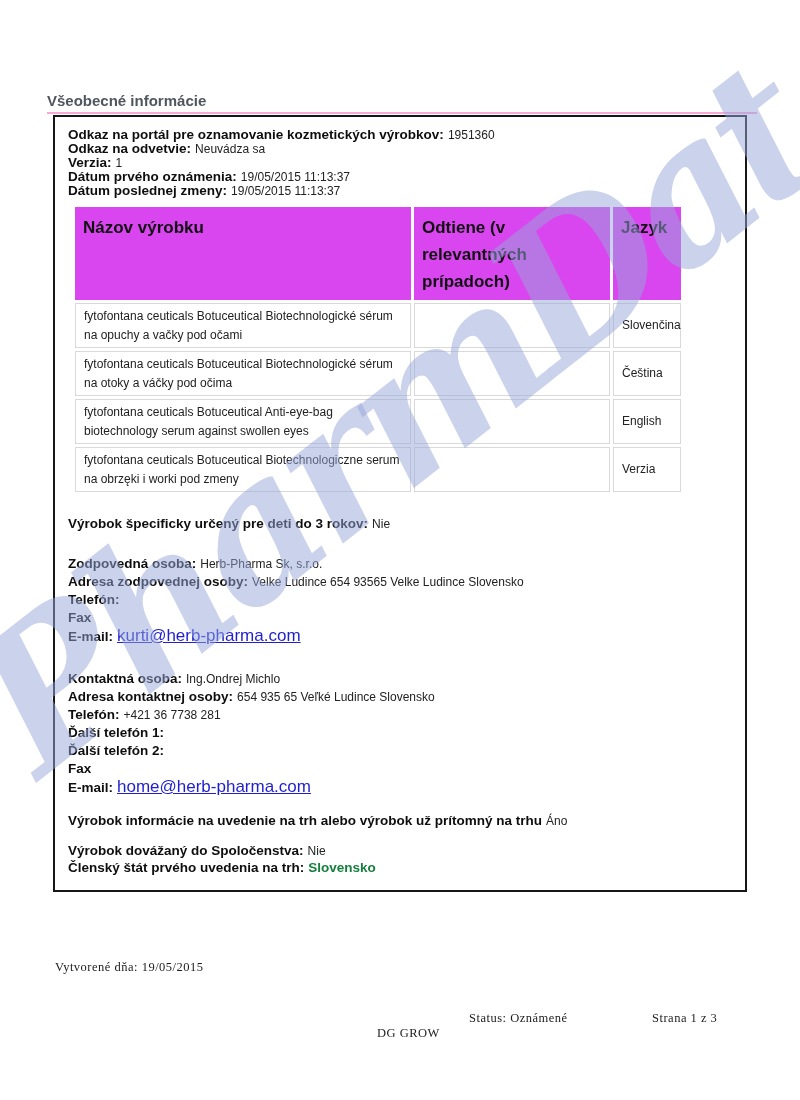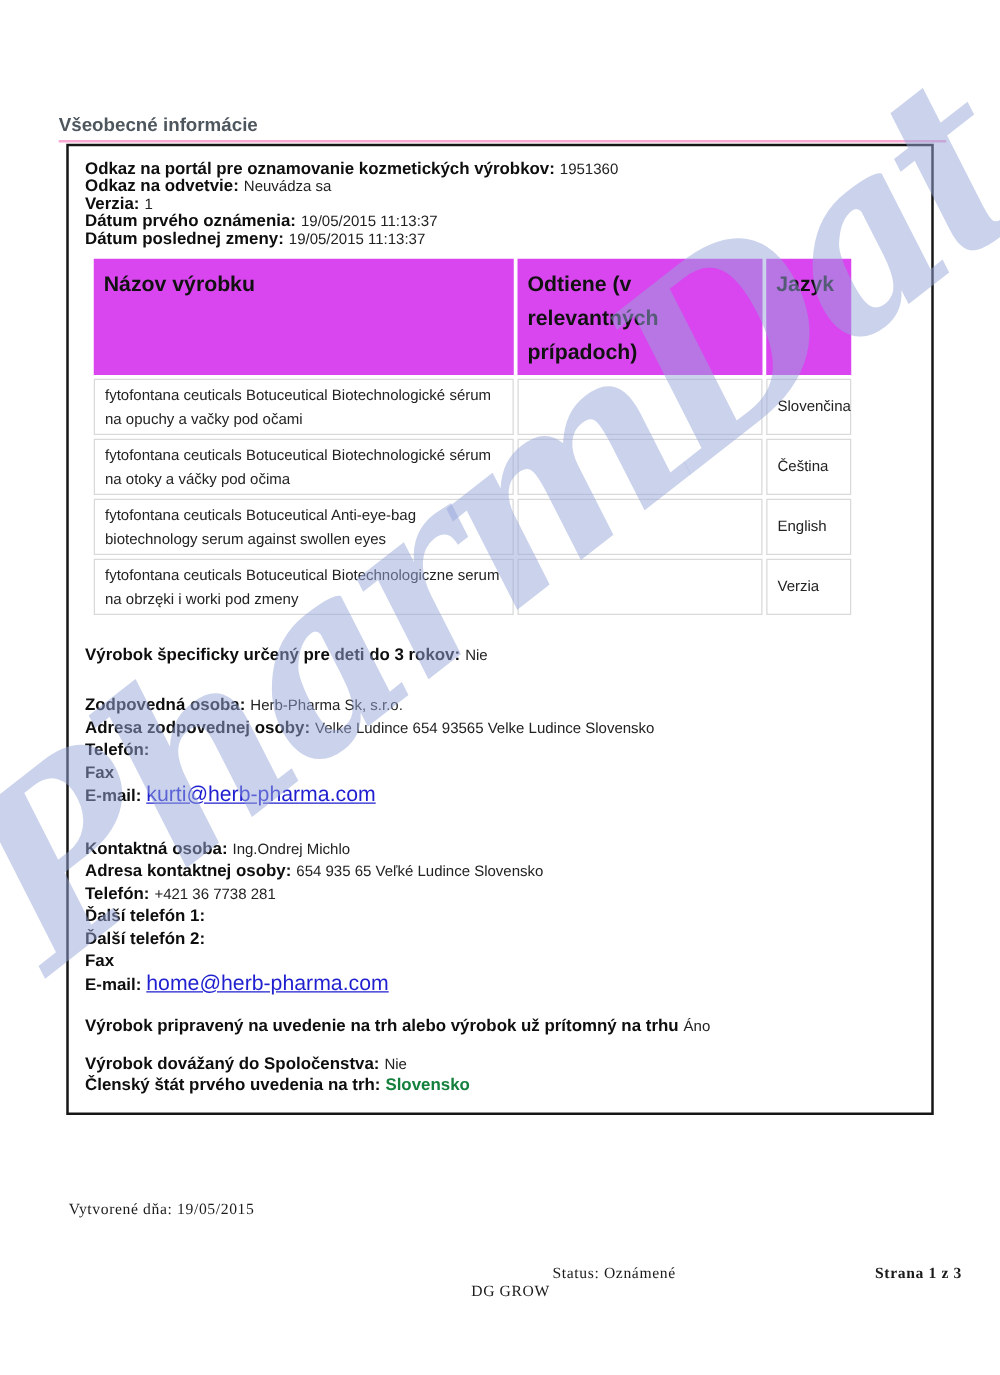--- a/index.html
+++ b/index.html
@@ -51,23 +51,23 @@
     font-size:190px;letter-spacing:-10px;white-space:nowrap;
     color:rgba(150,165,218,0.5);
     z-index:9;pointer-events:none;
   }
 
   .footer-item{
     position:absolute;font-family:"Liberation Serif", serif;font-size:12.5px;
     letter-spacing:0.5px;color:#1b1b1b;white-space:nowrap;
   }
   .f-created{left:55px;top:960px;}
-  .f-status{left:442px;top:1011px;}
+  .f-status{left:469px;top:1011px;}
   .f-org{left:377px;top:1026px;}
-  .f-page{left:700px;top:1011px;font-weight:bold;}
+  .f-page{left:652px;top:1011px;}
 </style>
 </head>
 <body>
 
 <div>
 
   <div class="heading">Všeobecné informácie</div>
 
   <div class="info-box">
 
@@ -166,21 +166,21 @@
       </div>
       <div class="fline">
         <span class="lbl">Fax</span><span class="val"></span>
       </div>
       <div class="fline">
         <span class="lbl">E-mail:</span><a class="mail">home@herb-pharma.com</a>
       </div>
     </div>
 
     <div class="fline market">
-      <span class="lbl">Výrobok pripravený na uvedenie na trh alebo výrobok už prítomný na trhu</span><span class="val">Áno</span>
+      <span class="lbl">Výrobok informácie na uvedenie na trh alebo výrobok už prítomný na trhu</span><span class="val">Áno</span>
     </div>
 
     <div class="bottom">
       <div class="fline">
         <span class="lbl">Výrobok dovážaný do Spoločenstva:</span><span class="val">Nie</span>
       </div>
       <div class="fline">
         <span class="lbl">Členský štát prvého uvedenia na trh:</span><span class="val-b">Slovensko</span>
       </div>
     </div>

